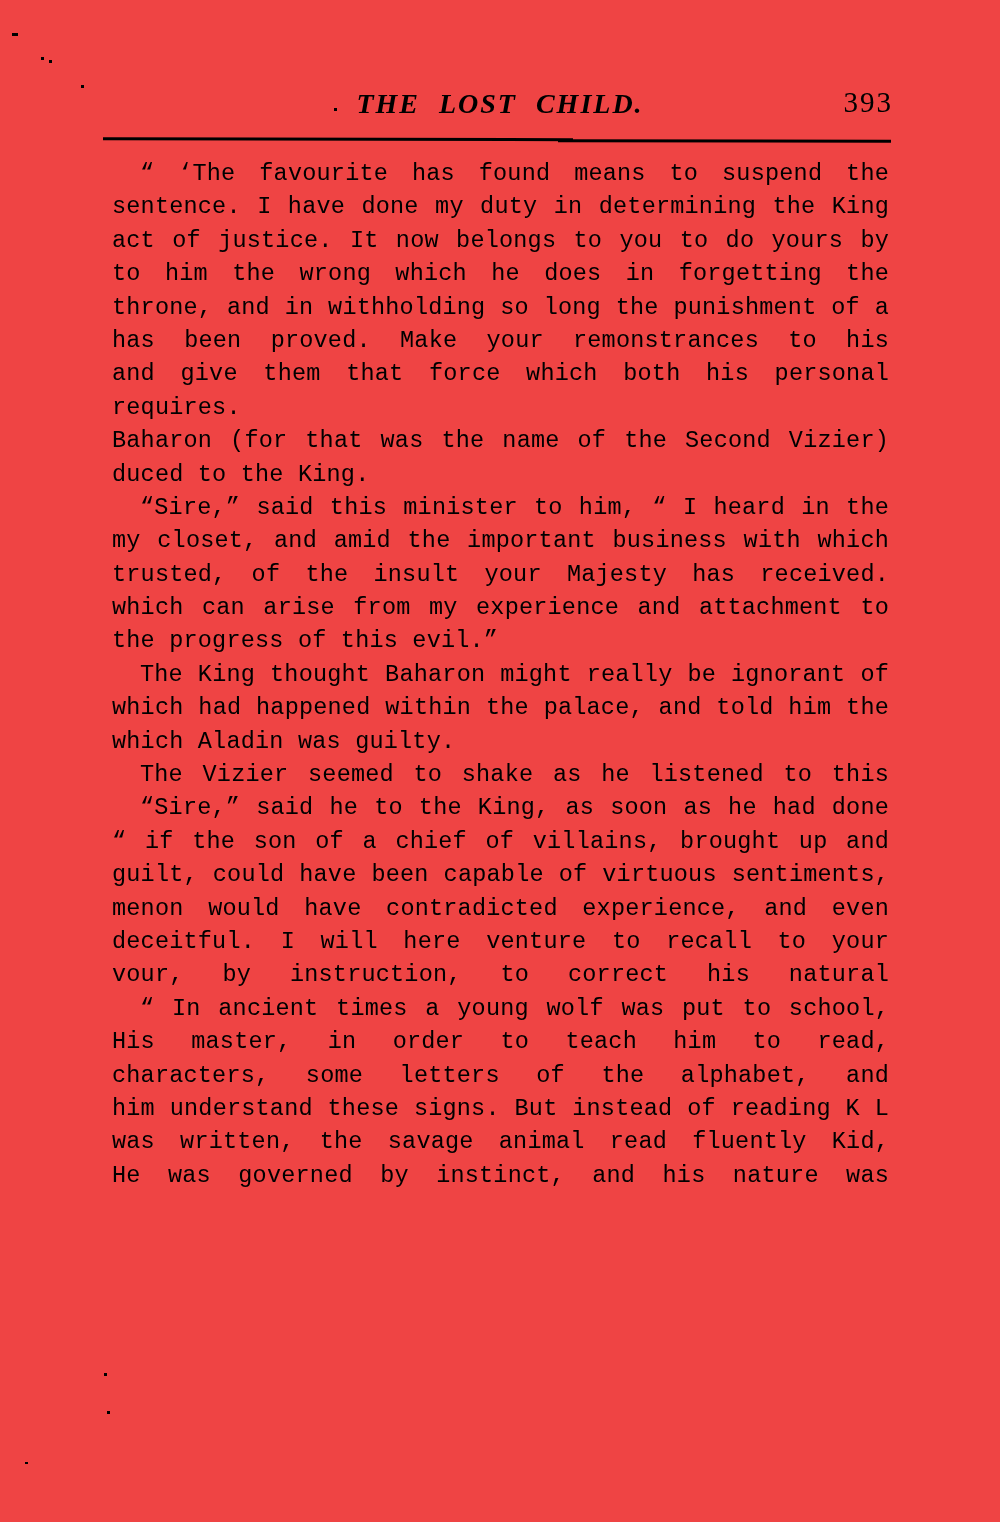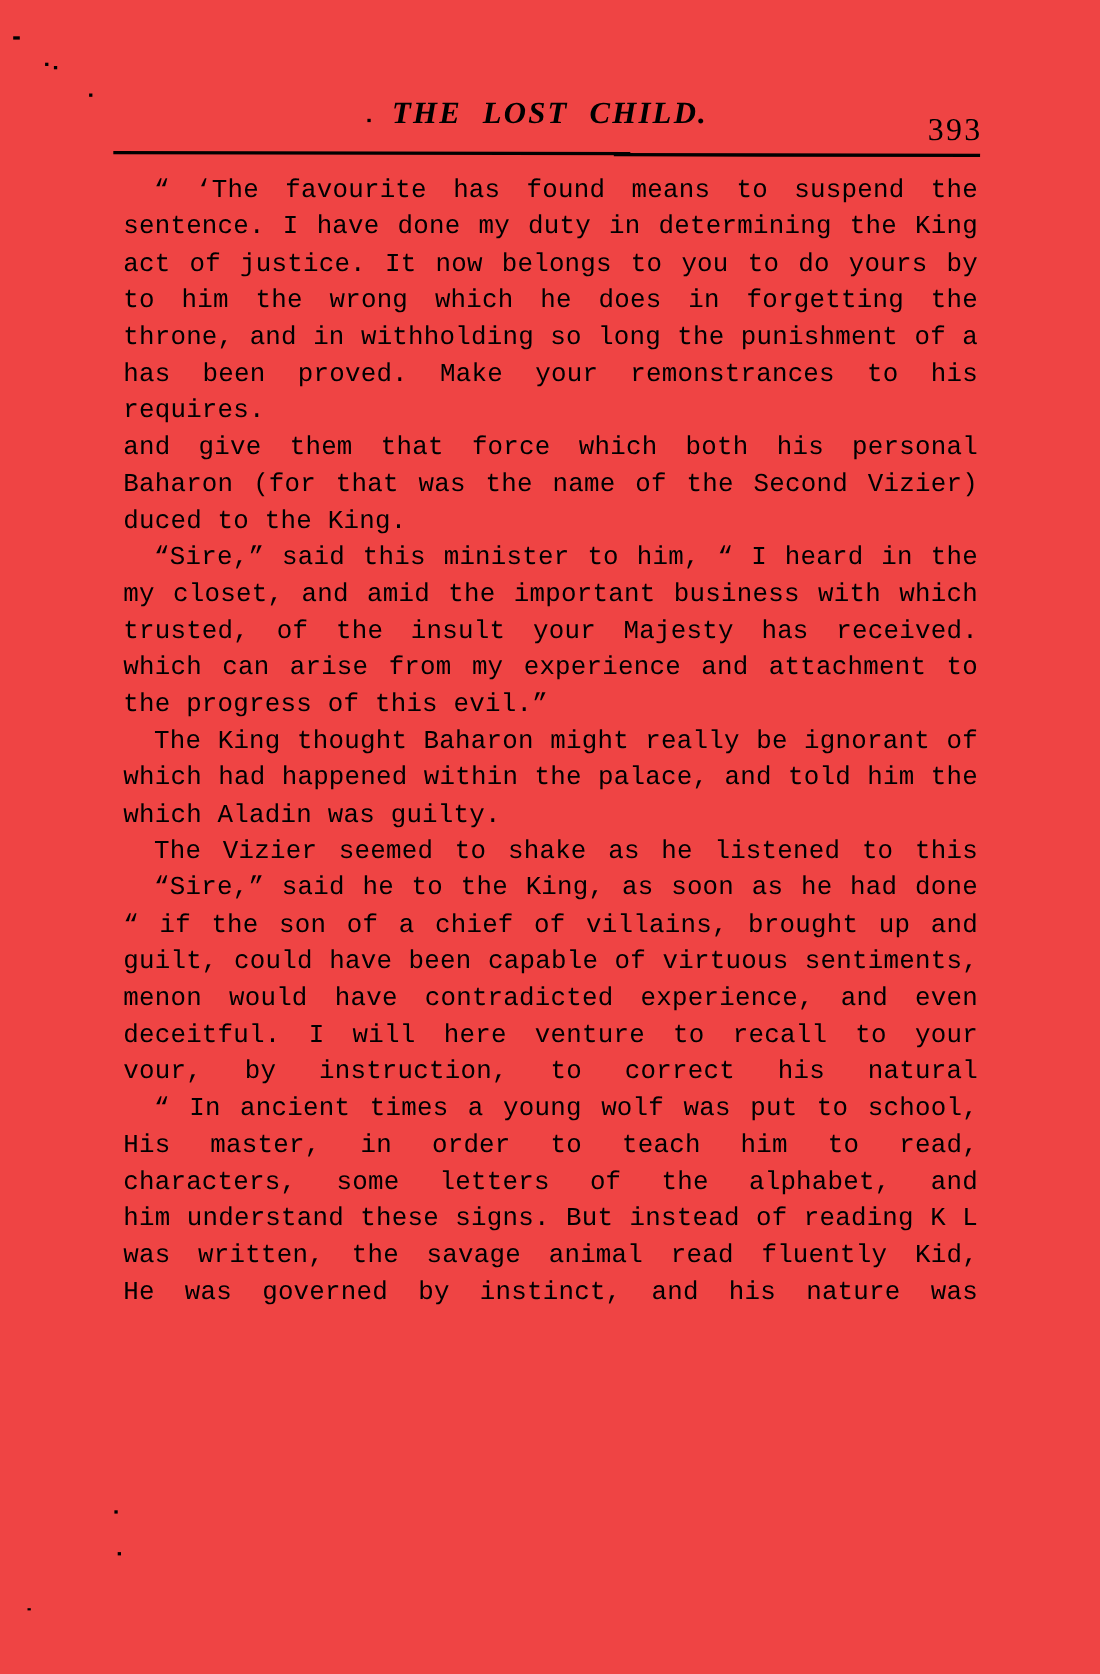--- a/index.html
+++ b/index.html
@@ -28,21 +28,20 @@
     letter-spacing: 2px;
     word-spacing: 10px;
     white-space: nowrap;
   }
   .page-number {
     position: absolute;
     top: 86px;
     right: 107px;
     font-size: 29px;
     letter-spacing: 2px;
-    margin-top: 16px;
   }
   .rule {
     position: absolute;
     left: 103px;
     top: 137px;
     width: 788px;
     height: 6px;
     transform: rotate(0.12deg);
   }
   .rule .seg1 {
@@ -96,22 +95,22 @@
 
   <div class="text-block">
 
     <div class="para">
       <div class="line pf">“ ‘The favourite has found means to suspend the execution of his</div>
       <div class="line">sentence. I have done my duty in determining the King to an</div>
       <div class="line">act of justice. It now belongs to you to do yours by representing</div>
       <div class="line">to him the wrong which he does in forgetting the duties of the</div>
       <div class="line">throne, and in withholding so long the punishment of a crime that</div>
       <div class="line">has been proved. Make your remonstrances to his Majesty,</div>
+      <div class="line">and give them that force which both his personal safety and ours</div>
       <div class="line pl">requires.</div>
-      <div class="line">and give them that force which both his personal safety and ours</div>
     </div>
 
     <div class="para">
       <div class="line">Baharon (for that was the name of the Second Vizier) was intro-</div>
       <div class="line pl">duced to the King.</div>
     </div>
 
     <div class="para">
       <div class="line pf">“Sire,” said this minister to him, “ I heard in the retirement of</div>
       <div class="line">my closet, and amid the important business with which I am en-</div>

